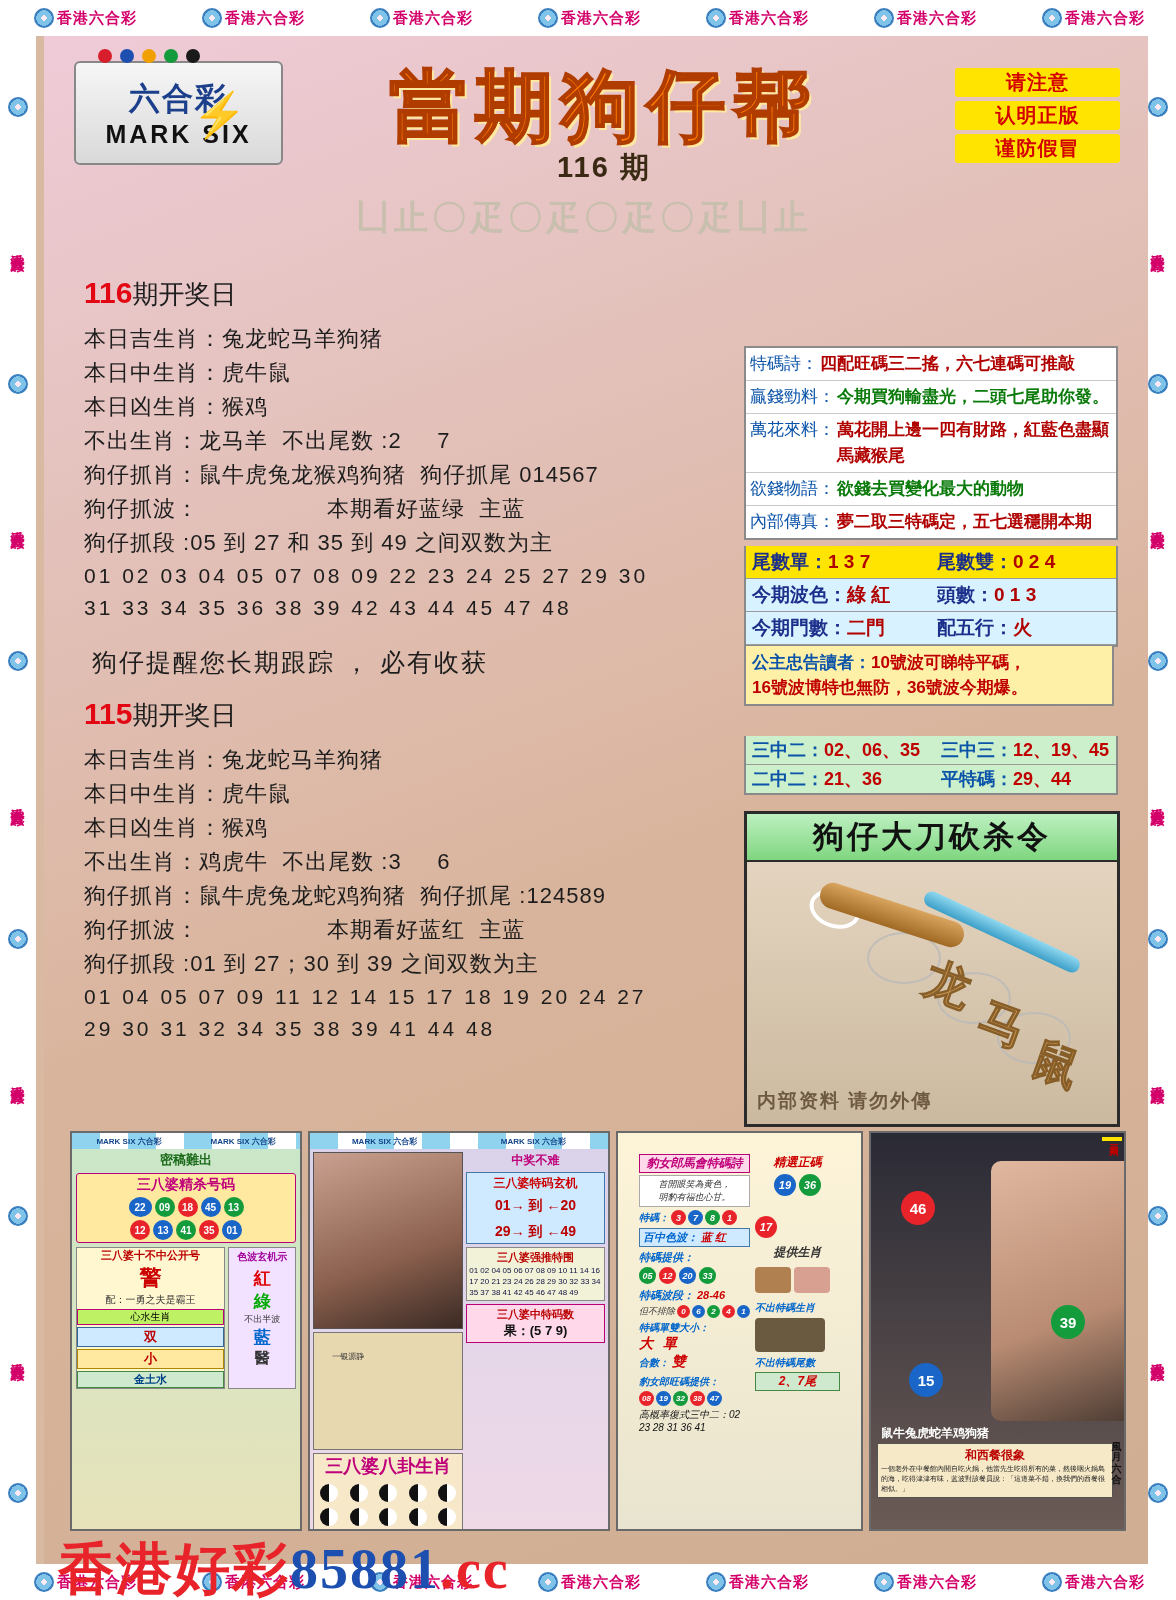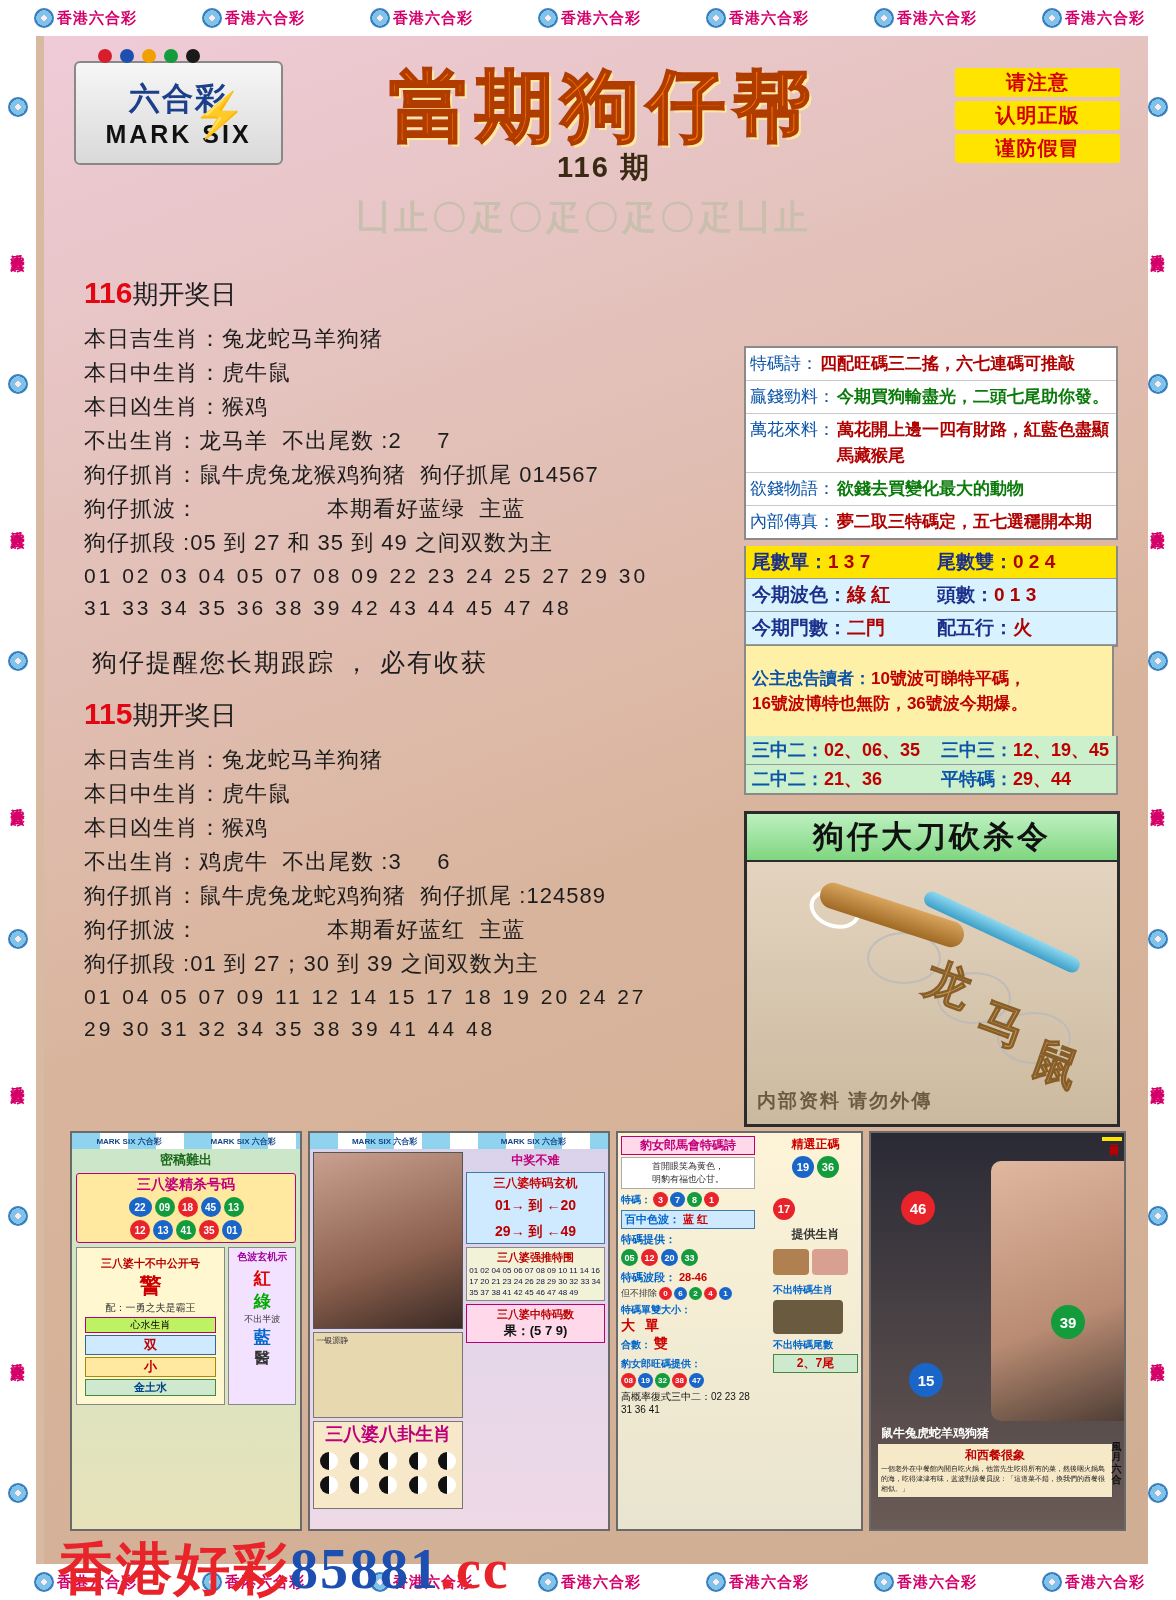--- a/index.html
+++ b/index.html
@@ -103,21 +103,21 @@
   .stat-row{
     display:flex;font-size:19px;font-weight:bold;border-bottom:1px solid #9a9a9a;
   }
   .stat-row>div{flex:1;padding:3px 6px;}
   .stat-row .lbl{color:#1b2f8b;}
   .stat-row .val{color:#b00000;}
   .stat-row.y{background:#ffe400;}
   .stat-row.c{background:#d8f3ff;}
   .advice{
     position:absolute;left:700px;top:610px;width:370px;background:#fff0a8;
-    border:2px solid #8a8a8a;border-top:none;padding:20px 6px;box-sizing:border-box;
+    border:2px solid #8a8a8a;border-top:none;padding:4px 6px;box-sizing:border-box;
   }
   .advice div{font-size:17px;color:#0a53a8;font-weight:bold;line-height:25px;}
   .advice .red{color:#c00000;}
   .hit-box{
     position:absolute;left:700px;top:700px;width:370px;border:2px solid #8a8a8a;border-top:none;
     background:#ccf0cc;
   }
   .hit-row{display:flex;font-size:18px;font-weight:bold;border-bottom:1px solid #9a9a9a;gap:8px;}
   .hit-row:last-child{border-bottom:none;}
   .hit-row>div{flex:1;padding:2px 6px;color:#0a53a8;}
@@ -427,21 +427,21 @@
         </div>
         <div style="display:flex;justify-content:center;gap:3px;margin-top:3px">
           <span class="ball b-red" style="width:20px;height:20px;font-size:10px">12</span>
           <span class="ball b-blue" style="width:20px;height:20px;font-size:10px">13</span>
           <span class="ball b-green" style="width:20px;height:20px;font-size:10px">41</span>
           <span class="ball b-red" style="width:20px;height:20px;font-size:10px">35</span>
           <span class="ball b-blue" style="width:20px;height:20px;font-size:10px">01</span>
         </div>
       </div>
       <div style="display:flex;gap:3px;margin:4px 4px;">
-        <div style="flex:1;background:#fff7d0;border:1px solid #888;padding:8px;">
+        <div style="flex:1;background:#fff7d0;border:1px solid #888;padding:0;">
           <div style="font-size:11px;font-weight:bold;color:#b00;text-align:center">三八婆十不中公开号</div>
           <div style="font-size:22px;font-weight:bold;color:#c00;text-align:center">警</div>
           <div style="font-size:10px;color:#333;text-align:center">配：一勇之夫是霸王</div>
           <div style="font-size:10px;background:#bef264;border:1px solid #b07;margin-top:2px;text-align:center">心水生肖</div>
           <div style="font-size:13px;font-weight:bold;color:#b00;background:#cfe9ff;border:1px solid #369;margin-top:2px;text-align:center">双</div>
           <div style="font-size:13px;font-weight:bold;color:#b00;background:#ffe9a0;border:1px solid #a80;margin-top:2px;text-align:center">小</div>
           <div style="font-size:11px;font-weight:bold;color:#048;background:#cfe9cf;border:1px solid #484;margin-top:2px;text-align:center">金土水</div>
         </div>
         <div style="width:62px;background:#f3e2ff;border:1px solid #888;padding:2px;text-align:center">
           <div style="font-size:10px;font-weight:bold;color:#a0009a">色波玄机示</div>
@@ -455,21 +455,21 @@
     </div>
 
     <div class="thumb t2">
       <div class="tstrip">
         <span>MARK SIX 六合彩</span>
         <span>MARK SIX 六合彩</span>
       </div>
       <div style="display:flex;gap:3px;padding:3px;height:370px;box-sizing:border-box;">
         <div style="width:150px;">
           <div class="photo" style="height:175px;border:1px solid #555;"></div>
-          <div style="margin-top:3px;background:#e8d8b0;border:1px solid #777;height:80px;font-size:8px;color:#333;padding:2px;overflow:hidden">
+          <div style="margin-top:3px;background:#e8d8b0;border:1px solid #777;height:80px;font-size:8px;color:#333;padding:18px;overflow:hidden">
             <span>一银源静</span>
           </div>
           <div style="margin-top:3px;background:#f6e8c8;border:1px solid #777;height:86px;position:relative;">
             <div style="font-size:18px;font-weight:bold;color:#c0007a;text-align:center">三八婆八卦生肖</div>
             <div style="display:flex;justify-content:space-around;margin-top:6px">
               <span style="width:18px;height:18px;border-radius:50%;background:linear-gradient(90deg,#111 50%,#fff 50%);display:inline-block"></span>
               <span style="width:18px;height:18px;border-radius:50%;background:linear-gradient(90deg,#111 50%,#fff 50%);display:inline-block"></span>
               <span style="width:18px;height:18px;border-radius:50%;background:linear-gradient(90deg,#111 50%,#fff 50%);display:inline-block"></span>
               <span style="width:18px;height:18px;border-radius:50%;background:linear-gradient(90deg,#111 50%,#fff 50%);display:inline-block"></span>
               <span style="width:18px;height:18px;border-radius:50%;background:linear-gradient(90deg,#111 50%,#fff 50%);display:inline-block"></span>
@@ -496,21 +496,21 @@
           </div>
           <div style="background:#ffd9ea;border:1px solid #b07;margin-top:3px;padding:2px;">
             <div style="font-size:11px;font-weight:bold;color:#b00;text-align:center">三八婆中特码数</div>
             <div style="font-size:13px;font-weight:bold;color:#111;text-align:center">果：(5 7 9)</div>
           </div>
         </div>
       </div>
     </div>
 
     <div class="thumb t3">
-      <div style="display:flex;gap:18px;padding:3px;box-sizing:border-box;height:100%;">
+      <div style="display:flex;gap:5px;padding:21px;box-sizing:border-box;height:100%;font-style:italic;">
         <div style="flex:1">
           <div style="font-size:12px;font-weight:bold;color:#c0007a;background:#ffd9ea;border:1px solid #b07;text-align:center">豹女郎馬會特碼詩</div>
           <div style="font-size:9px;color:#333;background:#fff;border:1px solid #aaa;margin-top:2px;padding:2px;text-align:center">
             <div>首開眼笑為黄色，</div>
             <div>明豹有福也心甘。</div>
           </div>
           <div style="display:flex;align-items:center;gap:2px;margin-top:3px">
             <span style="font-size:10px;font-weight:bold;color:#06c">特碼：</span>
             <span class="ball b-red" style="width:15px;height:15px;font-size:9px">3</span>
             <span class="ball b-blue" style="width:15px;height:15px;font-size:9px">7</span>

